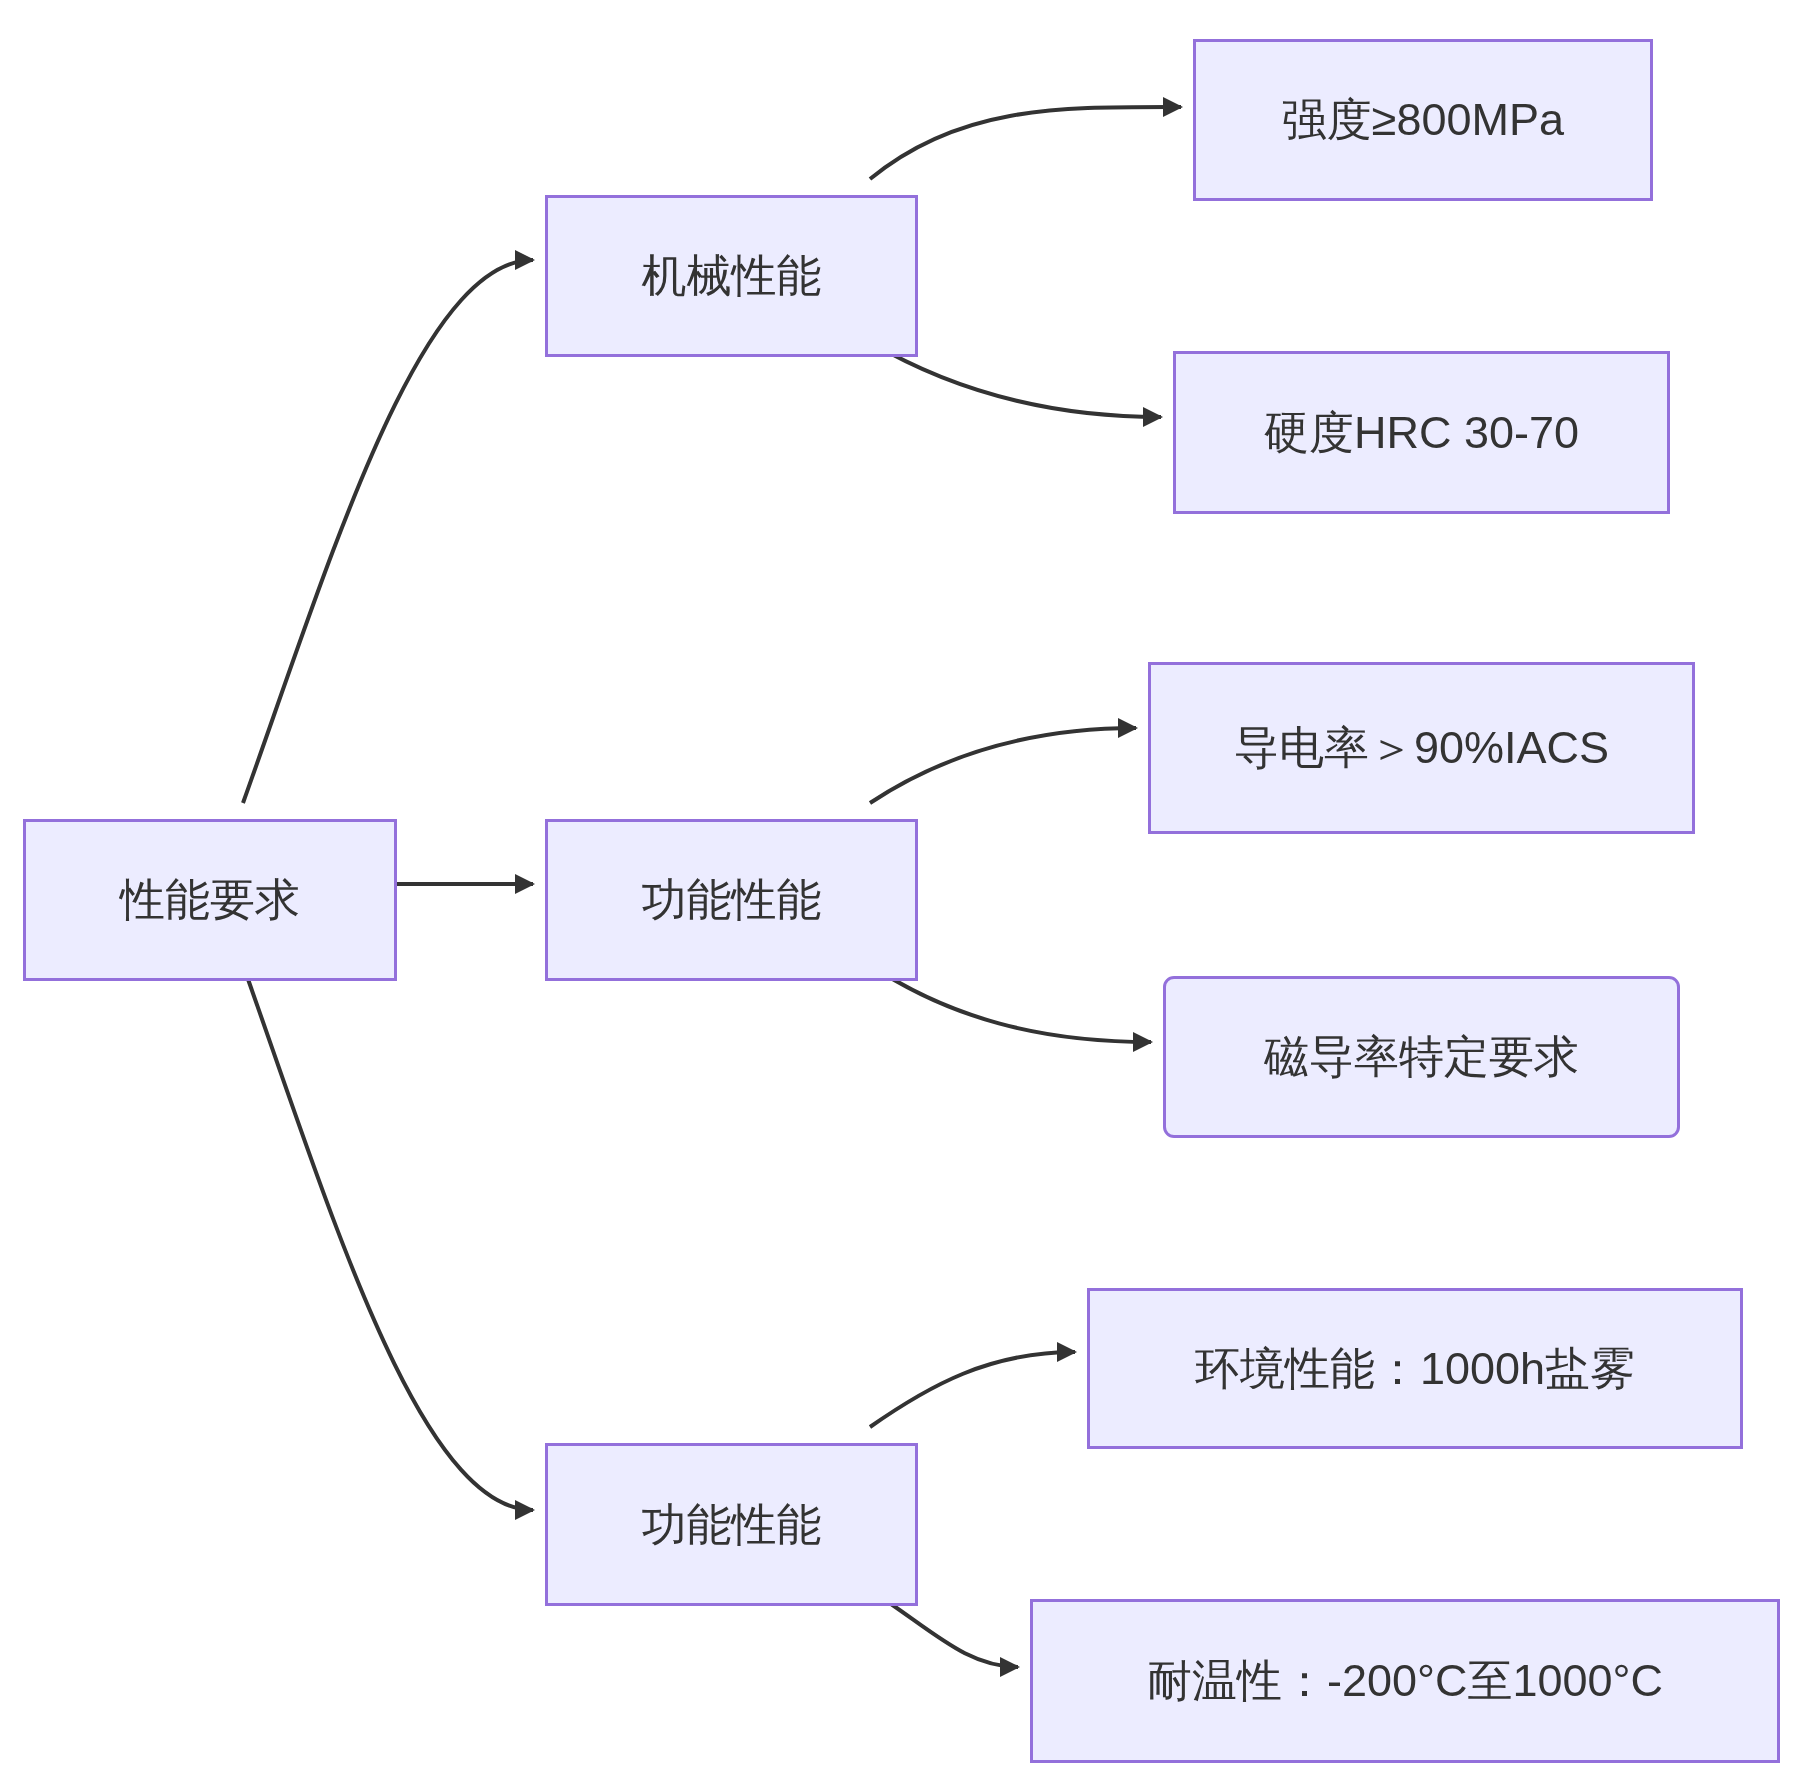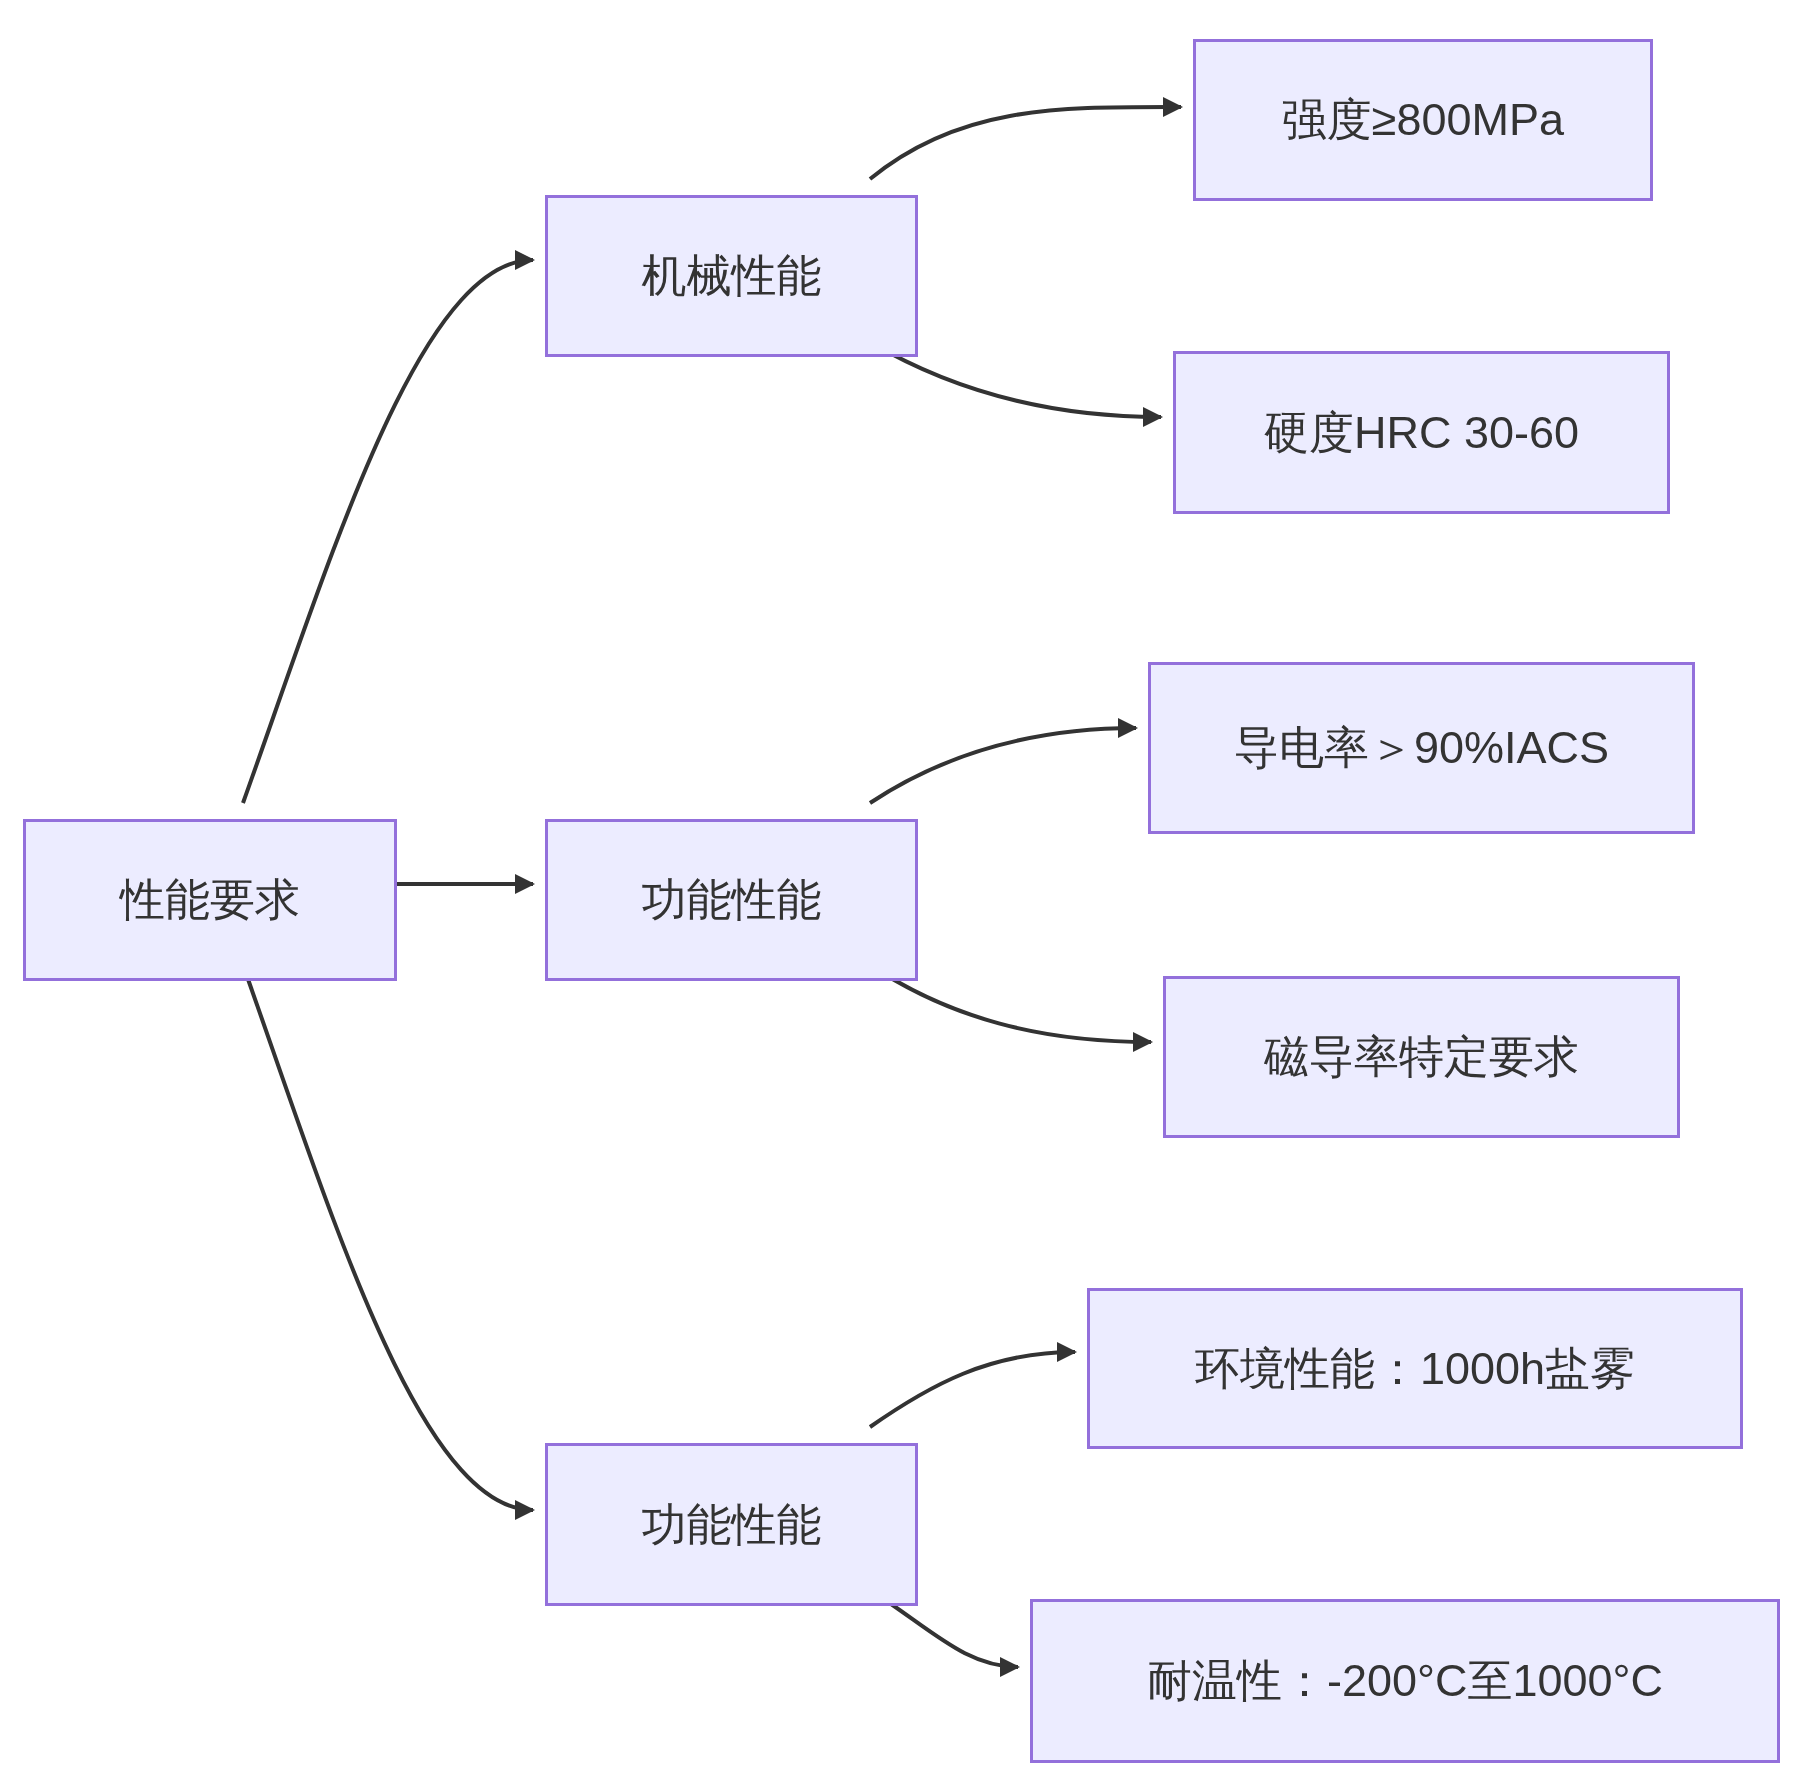--- a/index.html
+++ b/index.html
@@ -66,23 +66,23 @@
   <div class="node" style="left:23px; top:803px; width:374px; height:162px;">性能要求</div>
 
   <div class="node" style="left:545px; top:179px; width:373px; height:162px;">机械性能</div>
 
   <div class="node" style="left:545px; top:803px; width:373px; height:162px;">功能性能</div>
 
   <div class="node" style="left:545px; top:1427px; width:373px; height:163px;">功能性能</div>
 
   <div class="node" style="left:1193px; top:23px; width:460px; height:162px;">强度≥800MPa</div>
 
-  <div class="node" style="left:1173px; top:335px; width:497px; height:163px;">硬度HRC 30-60</div>
+  <div class="node" style="left:1173px; top:335px; width:497px; height:163px;">硬度HRC 30-70</div>
 
   <div class="node" style="left:1148px; top:646px; width:547px; height:172px;">导电率＞90%IACS</div>
 
-  <div class="node" style="left:1163px; top:960px; width:517px; height:162px;">磁导率特定要求</div>
+  <div class="node" style="left:1163px; top:960px; width:517px; height:162px;border-radius:11px;">磁导率特定要求</div>
 
   <div class="node" style="left:1087px; top:1272px; width:656px; height:161px;">环境性能：1000h盐雾</div>
 
   <div class="node" style="left:1030px; top:1583px; width:750px; height:164px;">耐温性：-200°C至1000°C</div>
 
 </div>
 
 </body></html>

